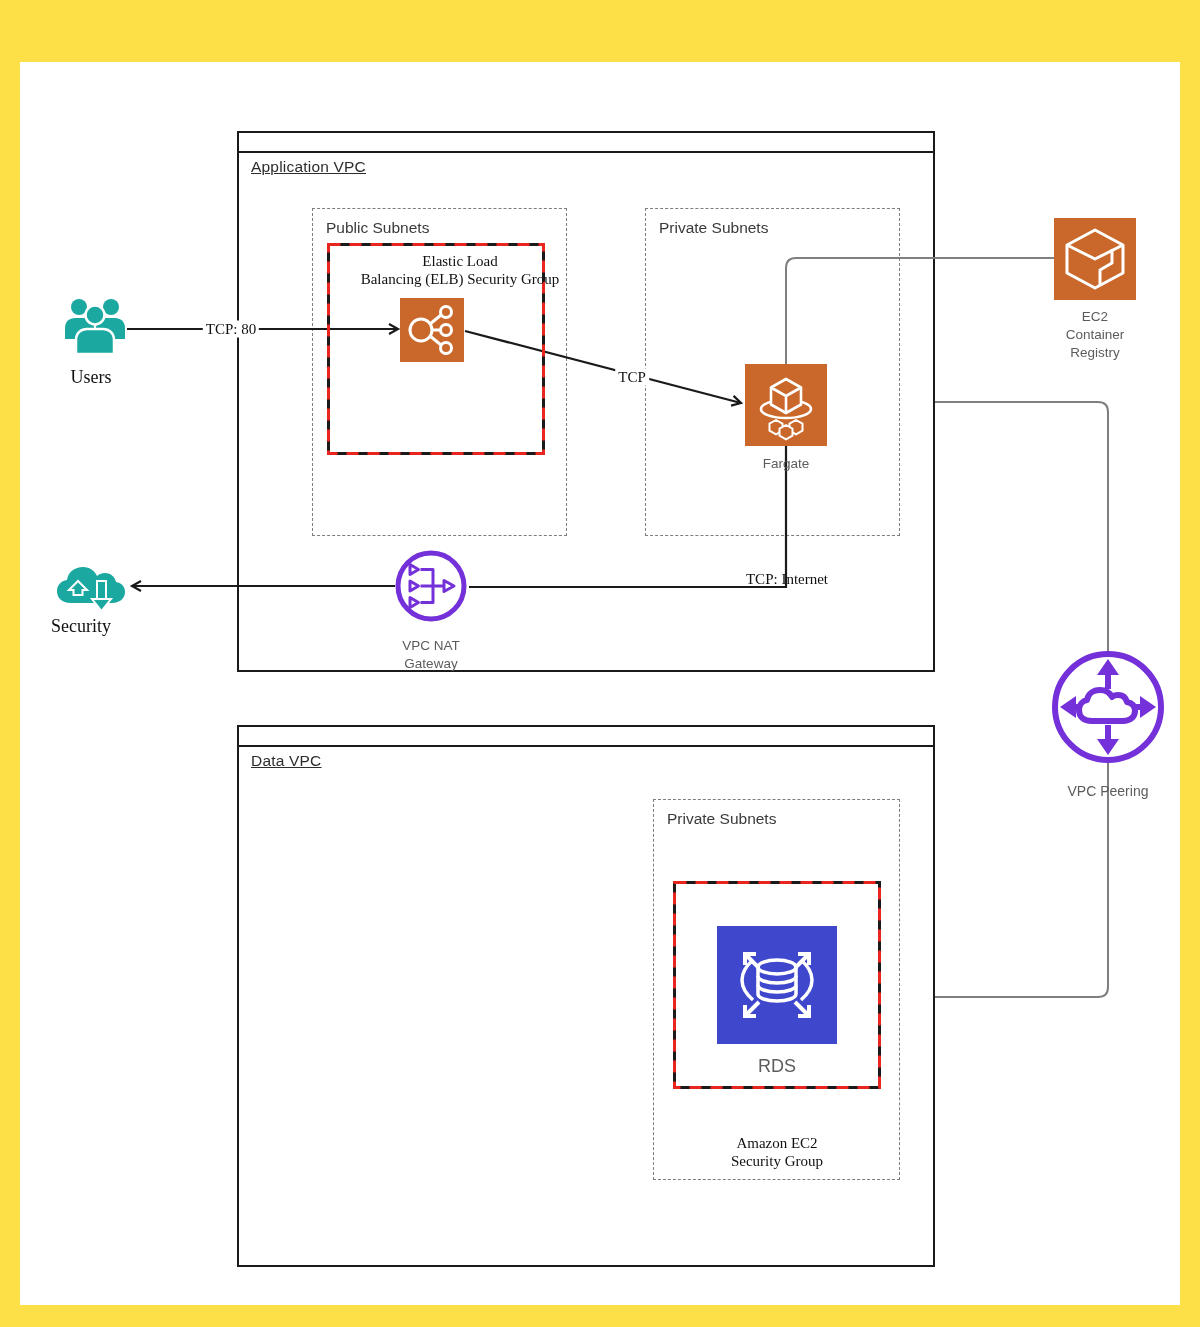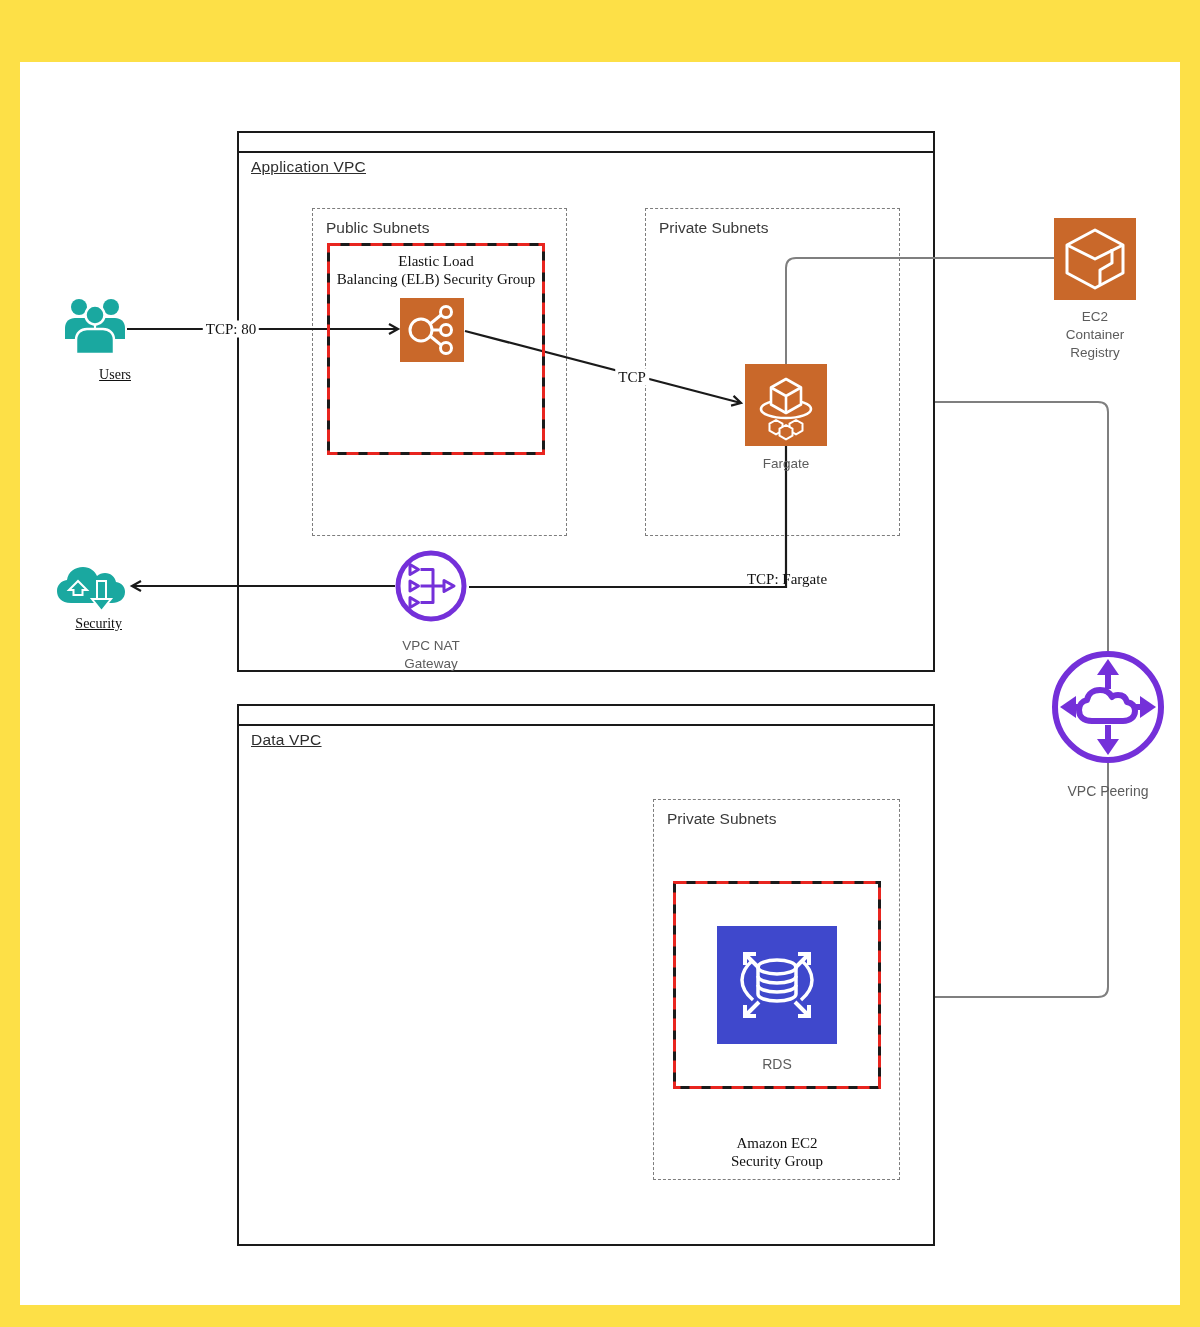--- a/index.html
+++ b/index.html
@@ -13,31 +13,31 @@
   .vpc-box{position:absolute;border:2px solid #1a1a1a;background:transparent;}
   .vpc-band{height:18px;border-bottom:2px solid #1a1a1a;}
   .vpc-title{margin:5px 0 0 12px;font-size:15.5px;font-weight:500;color:#2d2d2d;
              text-decoration:underline;letter-spacing:.2px;}
 
   
   .subnet-box{position:absolute;border:1px dashed #7d7d7d;}
   .subnet-title{margin:10px 0 0 13px;font-size:15.5px;font-weight:400;color:#3a3a3a;}
 
   
-  .sg-box{position:absolute;}
+  .sg-box{position:absolute;padding-left:16px;}
   .sg-box svg{position:absolute;left:0;top:0;}
   .sg-black{fill:none;stroke:#1a1a1a;stroke-width:3;}
   .sg-red{fill:none;stroke:var(--red-dash,#e8251f);stroke-width:3;stroke-dasharray:12 9;}
 
   .serif{font-family:"Liberation Serif","DejaVu Serif",serif;color:#111;}
   .sg-title{position:absolute;width:100%;text-align:center;font-size:15px;line-height:1.18;
             white-space:pre-line;}
   .caption{position:absolute;text-align:center;font-size:13.5px;line-height:1.3;color:#5c5c5c;
            white-space:pre-line;}
-  .node-label{position:absolute;text-align:right;font-size:14px;text-decoration:underline;}
+  .node-label{position:absolute;text-align:center;font-size:18px;}
 
   .edge-label{position:absolute;transform:translate(-50%,-50%);font-size:15px;
               background:#fff;padding:0 3px;white-space:nowrap;}
   .edge-label.no-bg{background:transparent;padding:0;}
 
   
   .icon-tile{position:absolute;}
   .icon-orange{background:var(--orange,#c9682a);}
   .icon-blue{background:var(--blue,#3f48cc);}
   .icon-tile svg{display:block;}
@@ -57,21 +57,21 @@
 <body>
 
 <div id="stage">
   <div id="canvas"></div>
 
   <div class="vpc-box" style="left:237px;top:131px;width:694px;height:537px;">
     <div class="vpc-band"></div>
     <div class="vpc-title">Application VPC</div>
   </div>
 
-  <div class="vpc-box" style="left:237px;top:704px;width:694px;height:538px;">
+  <div class="vpc-box" style="left:237px;top:725px;width:694px;height:538px;">
     <div class="vpc-band"></div>
     <div class="vpc-title">Data VPC</div>
   </div>
 
   <div class="subnet-box" style="left:312px;top:208px;width:253px;height:326px;">
     <div class="subnet-title">Public Subnets</div>
   </div>
   <div class="subnet-box" style="left:645px;top:208px;width:253px;height:326px;">
     <div class="subnet-title">Private Subnets</div>
   </div>
@@ -223,18 +223,18 @@
         <path d="M36 34 c-7 6 -11 12 -11 20 c0 8 4 14 11 20 M84 34 c7 6 11 12 11 20 c0 8 -4 14 -11 20"></path>
       </g>
       <g class="s-white" stroke-width="4">
         <path d="M42 42 L30 30 M28 39 V28 H39"></path>
         <path d="M78 42 L90 30 M92 39 V28 H81"></path>
         <path d="M42 76 L30 88 M28 79 V90 H39"></path>
         <path d="M78 76 L90 88 M92 79 V90 H81"></path>
       </g>
     </svg>
   </div>
-  <div class="caption" style="left:717px;top:1055px;width:120px;font-size:14px;">RDS</div>
+  <div class="caption" style="left:717px;top:1055px;width:120px;font-size:18px;">RDS</div>
 
   <div class="edge-label serif" style="left:231px;top:329px;">TCP: 80</div>
   <div class="edge-label serif" style="left:632px;top:377px;">TCP</div>
-  <div class="edge-label serif no-bg" style="left:787px;top:579px;">TCP: Fargate</div>
+  <div class="edge-label serif no-bg" style="left:787px;top:579px;">TCP: Internet</div>
 </div>
 
 </body></html>

